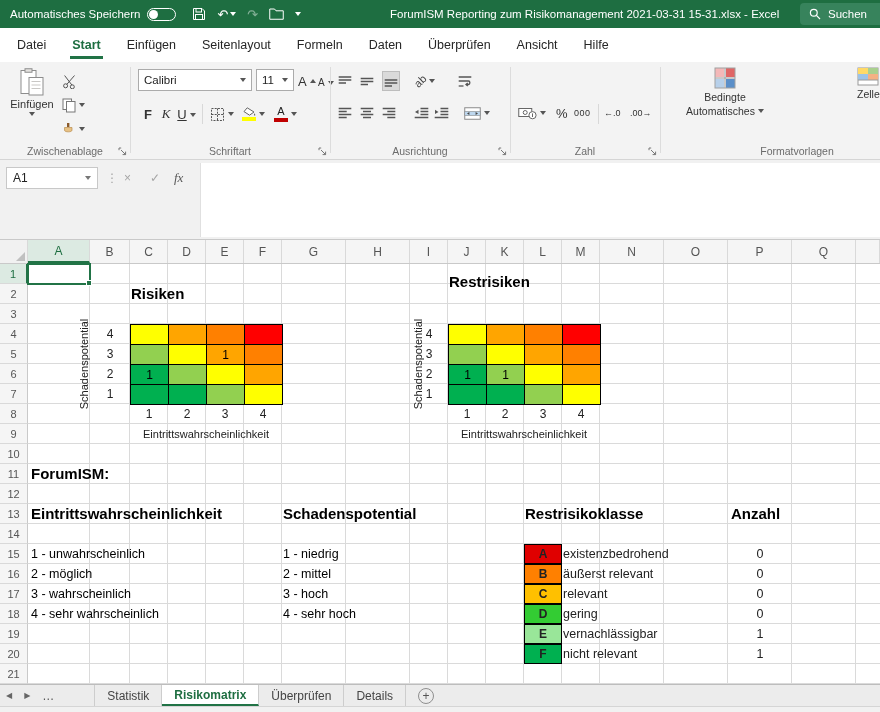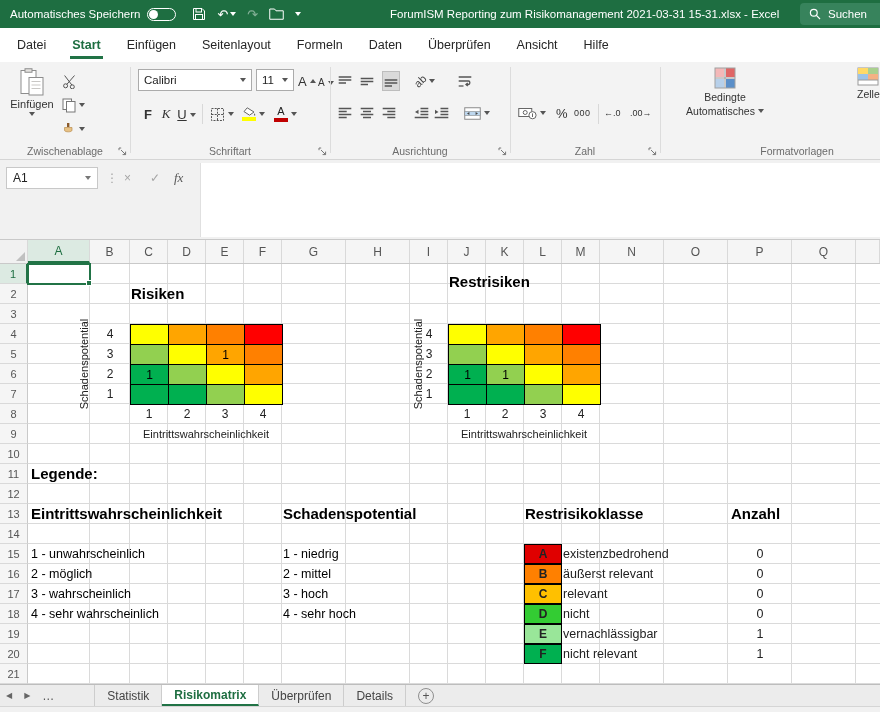--- a/index.html
+++ b/index.html
@@ -521,21 +521,21 @@
       <div class="xtick">4</div>
     </div>
   <div class="xticks" id="xticks1" style="left:420px;top:140px">
       <div class="xtick">1</div>
       <div class="xtick">2</div>
       <div class="xtick">3</div>
       <div class="xtick">4</div>
     </div>
   <div class="axislabel" style="left:102px;top:160px">Eintrittswahrscheinlichkeit</div>
   <div class="axislabel" style="left:420px;top:160px">Eintrittswahrscheinlichkeit</div>
-  <div class="sheettext b15" style="left:3px;top:200px">Legende:</div>
+  <div class="sheettext b15" style="left:3px;top:200px">ForumISM:</div>
   <div class="sheettext b15" style="left:3px;top:240px">Eintrittswahrscheinlichkeit</div>
   <div class="sheettext b15" style="left:255px;top:240px">Schadenspotential</div>
   <div class="sheettext b15" style="left:497px;top:240px">Restrisikoklasse</div>
   <div class="sheettext b15" style="left:703px;top:240px">Anzahl</div>
   <div class="sel-outline">
       <span class="fill-handle"></span>
     </div>
 <div class="vline" style="left: 61px;"></div>
     <div class="vline" style="left: 101px;"></div>
     <div class="vline" style="left: 139px;"></div>
@@ -564,21 +564,21 @@
     <div class="class-cell" style="left: 496px; top: 280px; background: rgb(224, 0, 0);">A</div>
     <div class="class-label" style="left: 535px; top: 280px;">existenzbedrohend</div>
     <div class="class-count" style="left: 700px; top: 280px;">0</div>
     <div class="class-cell" style="left: 496px; top: 300px; background: rgb(255, 128, 0);">B</div>
     <div class="class-label" style="left: 535px; top: 300px;">äußerst relevant</div>
     <div class="class-count" style="left: 700px; top: 300px;">0</div>
     <div class="class-cell" style="left: 496px; top: 320px; background: rgb(255, 192, 0);">C</div>
     <div class="class-label" style="left: 535px; top: 320px;">relevant</div>
     <div class="class-count" style="left: 700px; top: 320px;">0</div>
     <div class="class-cell" style="left: 496px; top: 340px; background: rgb(51, 204, 51);">D</div>
-    <div class="class-label" style="left: 535px; top: 340px;">nicht</div>
+    <div class="class-label" style="left: 535px; top: 340px;">gering</div>
     <div class="class-count" style="left: 700px; top: 340px;">0</div>
     <div class="class-cell" style="left: 496px; top: 360px; background: rgb(153, 230, 153);">E</div>
     <div class="class-label" style="left: 535px; top: 360px;">vernachlässigbar</div>
     <div class="class-count" style="left: 700px; top: 360px;">1</div>
     <div class="class-cell" style="left: 496px; top: 380px; background: rgb(0, 176, 80);">F</div>
     <div class="class-label" style="left: 535px; top: 380px;">nicht relevant</div>
     <div class="class-count" style="left: 700px; top: 380px;">1</div>
   </div>
 
 <div class="tabbar">

